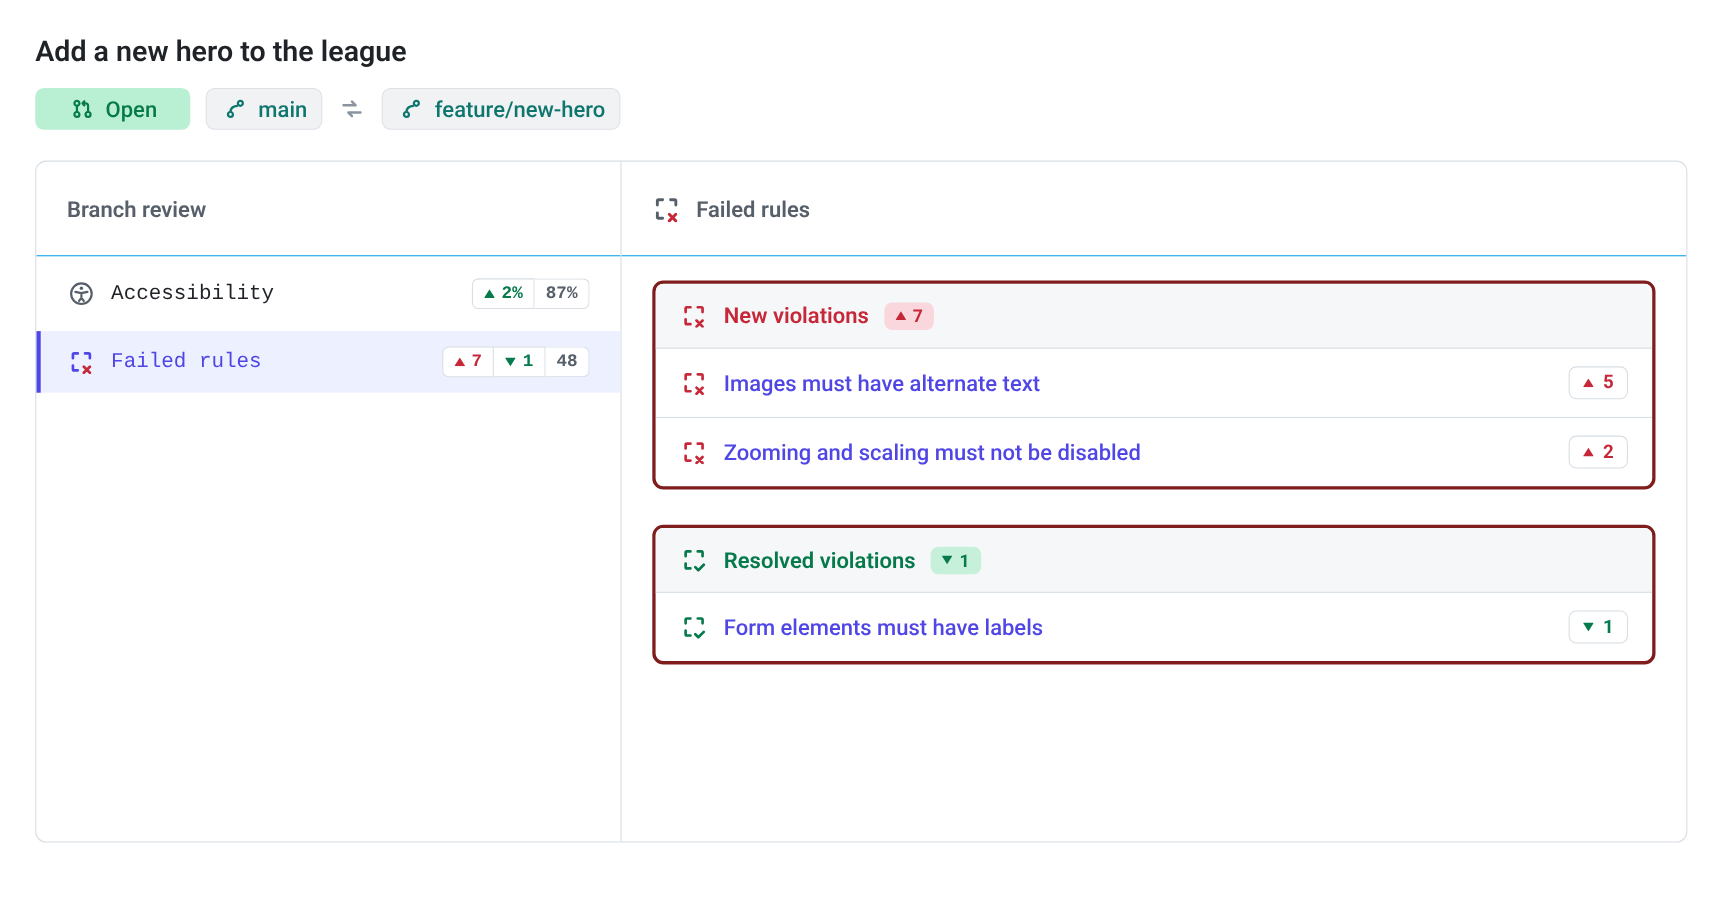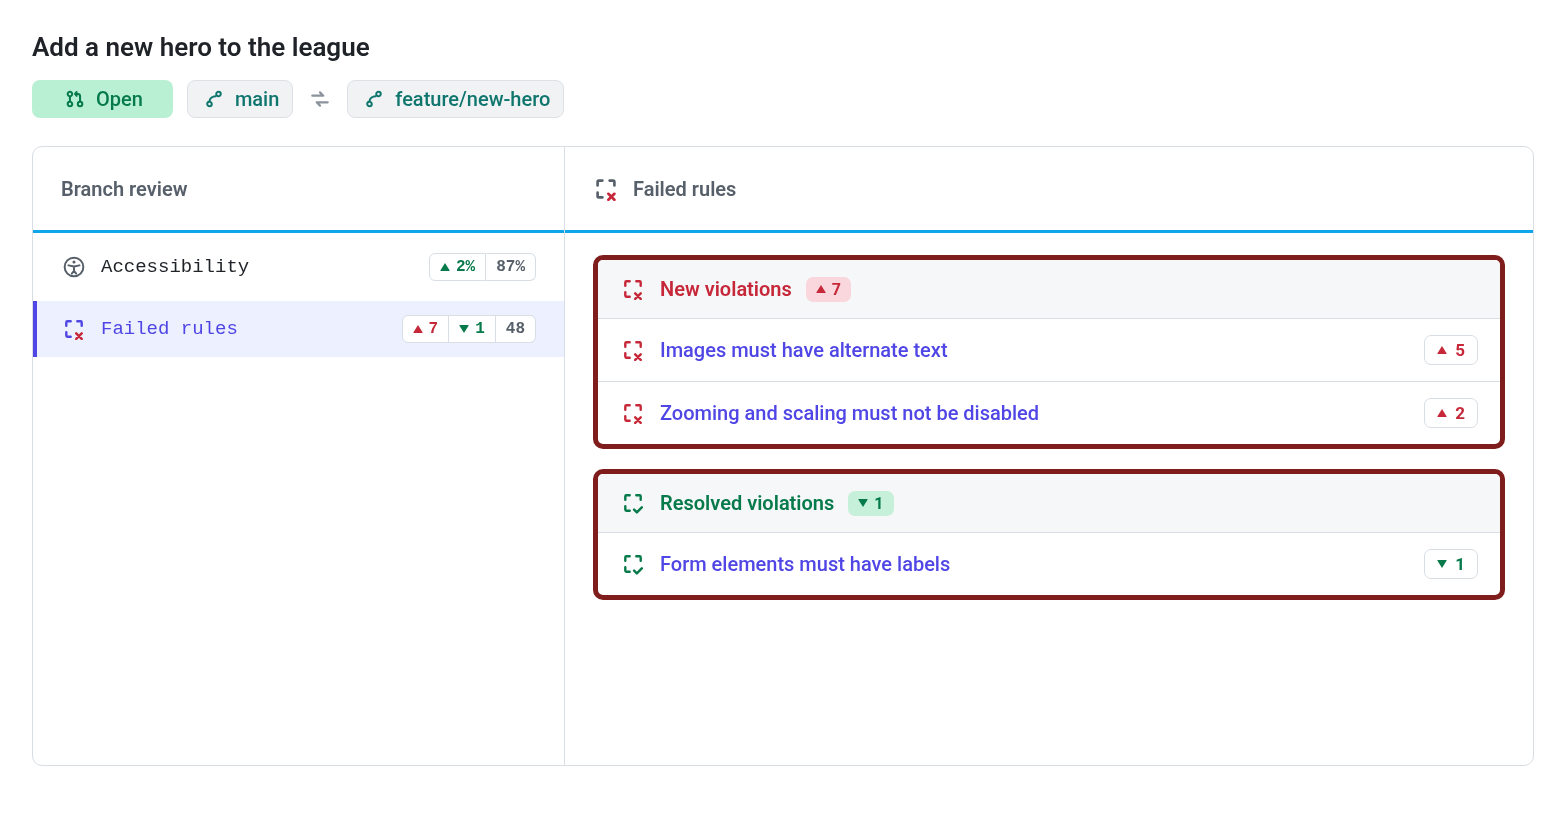--- a/index.html
+++ b/index.html
@@ -63,21 +63,21 @@
     display: flex;
     flex-direction: column;
   }
   .panel-right {
     flex: 1;
     display: flex;
     flex-direction: column;
   }
   .panel-header {
     padding: 22px 28px;
-    border-bottom: 3px solid #0ea5e9;
+    border-bottom: 1px solid #0ea5e9;
     display: flex;
     align-items: center;
     gap: 14px;
     font-size: 20px;
     font-weight: 600;
     color: #57606a;
     min-height: 86px;
   }
   .panel-header .icon-slot { color: #57606a; }
 
@@ -127,24 +127,24 @@
   .triangle-down {
     width: 0; height: 0;
     border-left: 5px solid transparent;
     border-right: 5px solid transparent;
     border-top: 8px solid currentColor;
     border-radius: 1px;
   }
 
   .right-body { padding: 22px 28px; }
   .card {
-    border: 5px solid #7f1d1d;
+    border: 3px solid #7f1d1d;
     border-radius: 10px;
     overflow: hidden;
-    margin-bottom: 20px;
+    margin-bottom: 32px;
   }
   .card-header {
     display: flex;
     align-items: center;
     gap: 14px;
     padding: 16px 22px;
     font-size: 20px;
     font-weight: 600;
     background: #f6f7f9;
     border-bottom: 1px solid #d8dee4;

